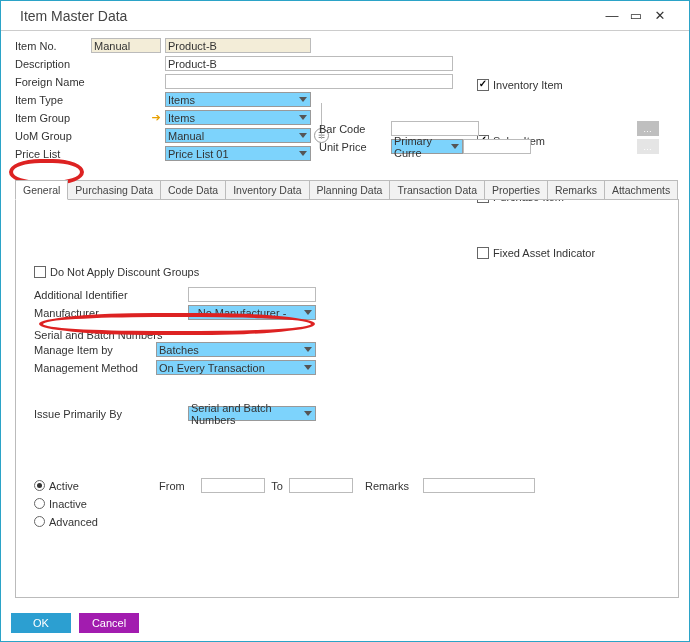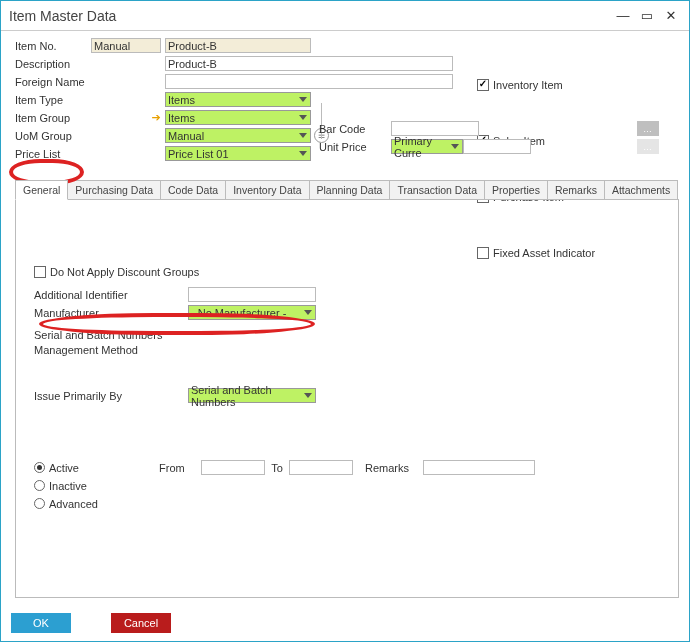--- a/index.html
+++ b/index.html
@@ -15,21 +15,21 @@
     height: 642px;
     border: 1px solid #2ba3c7;
     position: relative;
     background: #fff;
   }
   .titlebar {
     height: 30px;
     border-bottom: 1px solid #ccc;
     display: flex;
     align-items: center;
-    padding: 0 8px;
+    padding: 0 19px;
     justify-content: space-between;
   }
   .titlebar .title { font-size: 14px; color: #444; }
   .win-controls { display: flex; gap: 4px; align-items: center; }
   .win-btn {
     width: 20px; height: 18px;
     display: flex; align-items: center; justify-content: center;
     font-size: 13px; cursor: default; color: #333;
   }
   .content { padding: 6px 10px 0 14px; }
@@ -49,21 +49,21 @@
     padding: 0 2px;
     display: flex;
     align-items: center;
     overflow: hidden;
   }
   .field.yellow { background: #f3edd8; }
   .dd {
     position: relative;
     height: 15px;
     border: 1px solid #999;
-    background: #bef264;
+    background: #7dd3fc;
     display: flex;
     align-items: center;
     padding: 0 2px;
   }
   .dd::after {
     content: '';
     position: absolute;
     right: 3px; top: 4px;
     border-left: 4px solid transparent;
     border-right: 4px solid transparent;
@@ -154,30 +154,30 @@
     position: absolute;
     border: 4px solid #d22;
     border-radius: 50% / 60%;
     pointer-events: none;
   }
   .circ1 { left: 8px; top: 158px; width: 75px; height: 26px; }
   .circ2 { left: 38px; top: 312px; width: 276px; height: 22px; }
   .footer {
     position: absolute;
     left: 10px; bottom: 8px;
-    display: flex; gap: 0; border-radius: 6px;
+    display: flex; gap: 8px; border-radius: 6px;
   }
   .btn {
     height: 20px; min-width: 60px;
     display: flex; align-items: center; justify-content: center;
     color: #fff; font-size: 11px;
     padding: 0 12px;
   }
   .btn.primary { background: #2c9fd1; }
-  .btn.secondary { background: #b91c1c; margin-left: 40px; }
+  .btn.secondary { background: #a21caf; }
   .sub-head { color: #333; margin-top: 8px; }
 </style>
 </head>
 <body>
 
 <div class="window">
 
   <div class="titlebar">
     <span class="title">Item Master Data</span>
     <div class="win-controls">
@@ -294,21 +294,30 @@
         <div class="field" style="width:128px"></div>
       </div>
       <div class="form-row">
         <span class="lbl-w" style="width:154px">Manufacturer</span>
         <div class="dd" style="width:128px">
             <span>- No Manufacturer -</span>
           </div>
       </div>
       <div class="sub-head">Serial and Batch Numbers</div>
       <div class="form-row">
+        <span class="lbl-w" style="width:122px">Manage Item by</span>
+        <div class="dd" style="width:160px">
+            <span>Batches</span>
+          </div>
+      </div>
+      <div class="form-row">
         <span class="lbl-w" style="width:122px">Management Method</span>
+        <div class="dd" style="width:160px">
+            <span>On Every Transaction</span>
+          </div>
       </div>
 
       <div style="height:28px"></div>
       <div class="form-row">
         <span class="lbl-w" style="width:154px">Issue Primarily By</span>
         <div class="dd" style="width:128px">
             <span>Serial and Batch Numbers</span>
           </div>
       </div>
 

